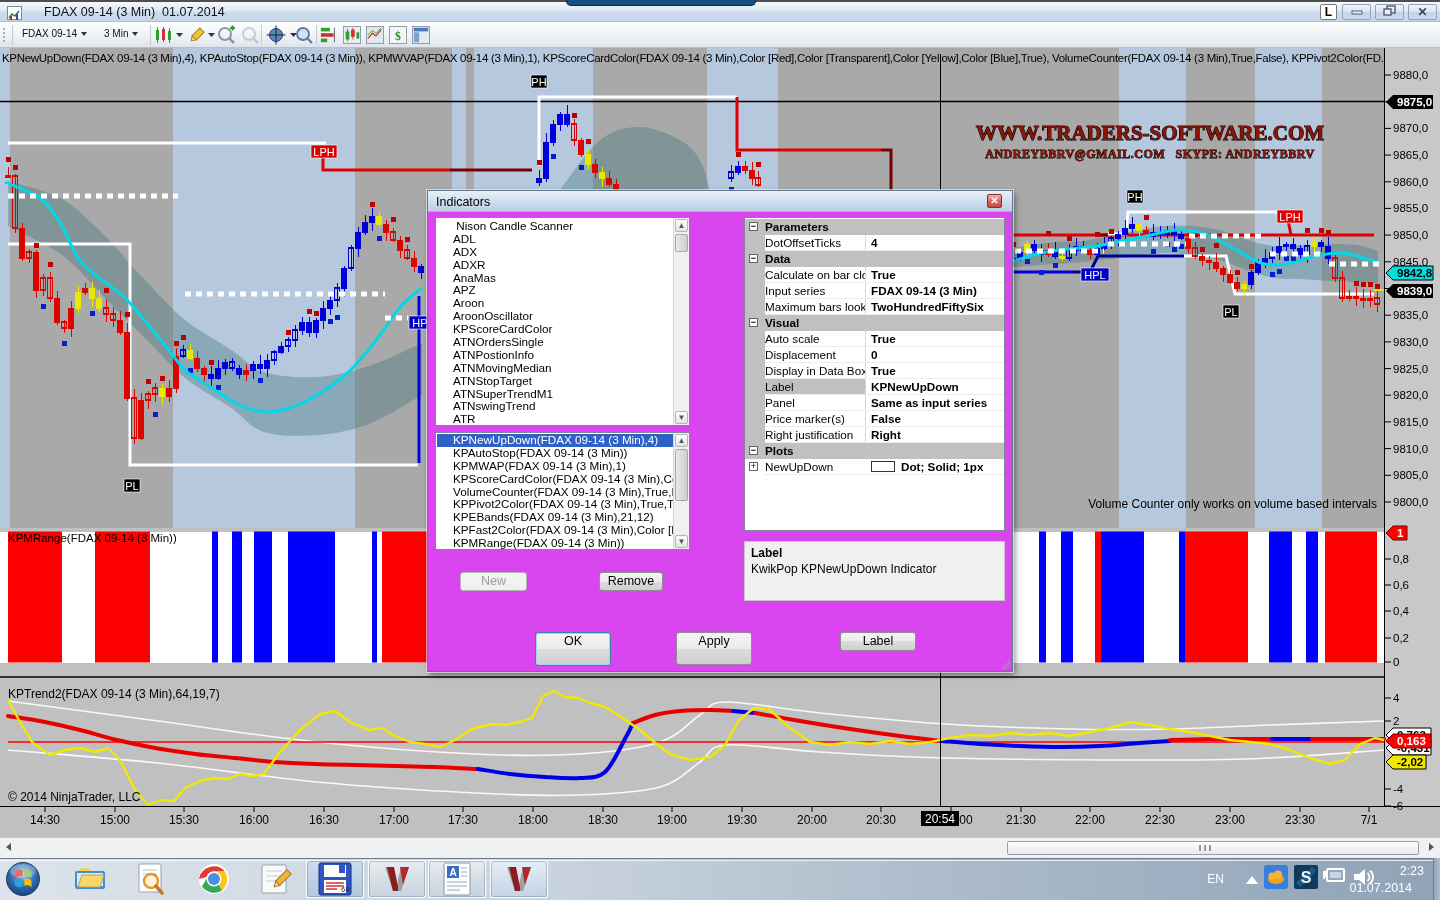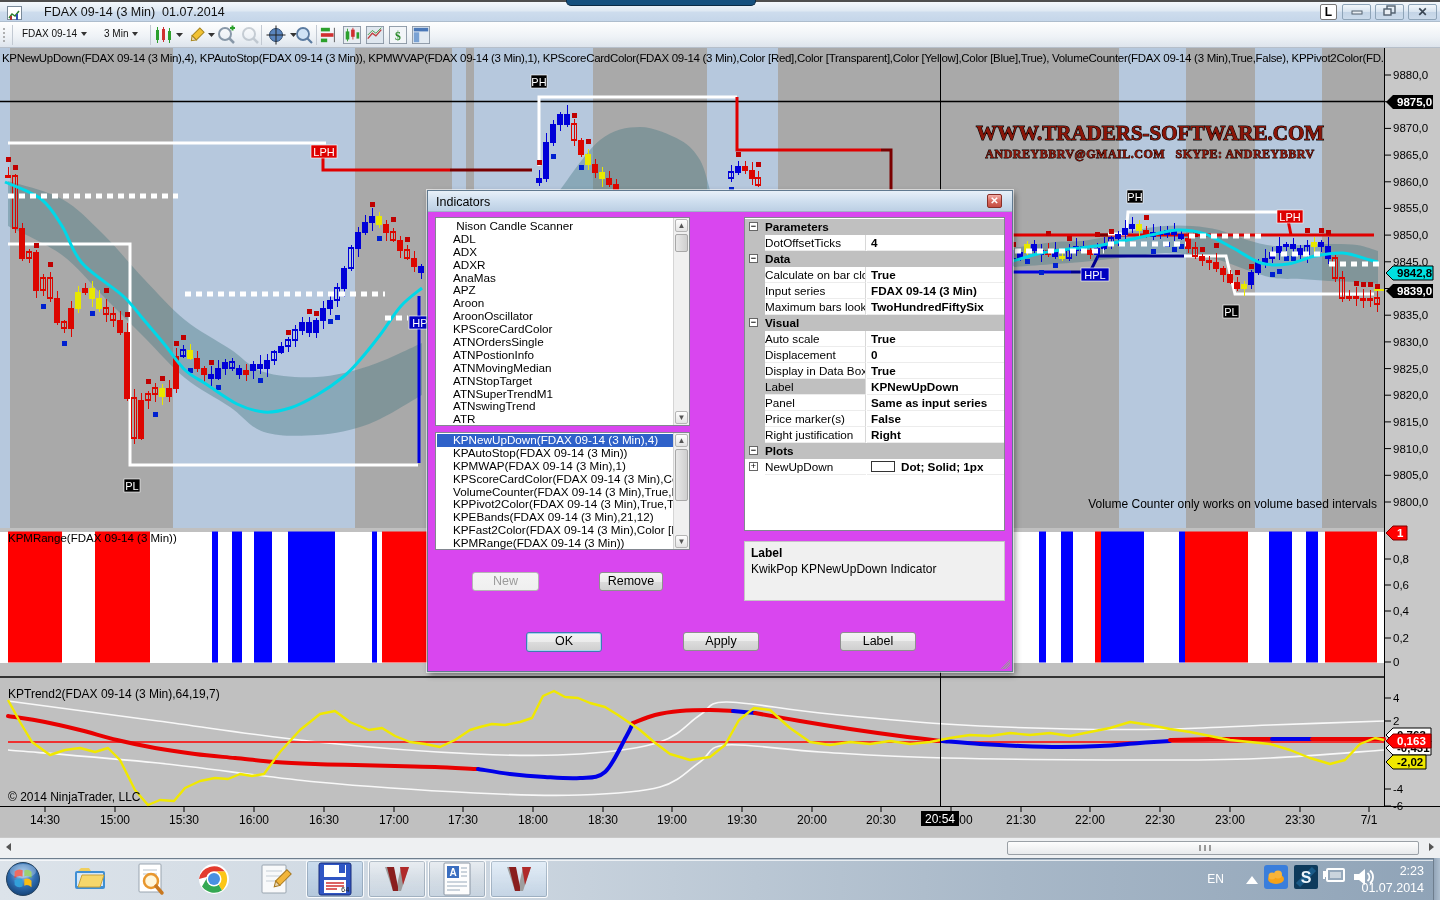--- a/index.html
+++ b/index.html
@@ -760,21 +760,21 @@
     <div class="li">KPEBands(FDAX 09-14 (3 Min),21,12)</div>
     <div class="li">KPFast2Color(FDAX 09-14 (3 Min),Color [LightSt</div>
     <div class="li">KPMRange(FDAX 09-14 (3 Min))</div>
    </div>
    <div class="vscroll" style="right:0;top:0;height:116px">
     <div class="varrow" style="top:1px">▲</div>
     <div class="vthumb" style="top:16px;height:52px"></div>
     <div class="varrow" style="bottom:1px">▼</div>
    </div>
   </div>
-  <div class="btn dis" style="left:44px;top:381px;width:67px;height:19px;line-height:17px">New</div>
+  <div class="btn dis" style="left:32px;top:381px;width:67px;height:19px;line-height:17px">New</div>
   <div class="btn" style="left:171px;top:381px;width:64px;height:19px;line-height:17px">Remove</div>
   <div id="pgrid">
    <div class="prow cat" style="top:1px">
           <div class="pm">−</div>
           <span class="cname">Parameters</span>
         </div>
    <div class="prow" style="top:17px">
           <div class="gut"></div>
           <div class="lab">DotOffsetTicks</div>
           <div class="val">4</div>
@@ -845,22 +845,22 @@
           <div class="gut" style="background:#fff"></div>
           <div class="pm">+</div>
           <div class="lab" style="border-right:none">NewUpDown</div>
           <div class="val"><span style="display:inline-block;width:24px;height:11px;background:#fff;border:1px solid #333;vertical-align:-1px;margin-right:6px"></span>Dot; Solid; 1px</div>
         </div>
   </div>
   <div style="position:absolute;left:316px;top:350px;width:261px;height:60px;border:1px solid #c5c5c5;background:#f0f0f0;font-size:12px;padding:4px 6px">
    <div style="font-weight:bold">Label</div>
    <div style="margin-top:2px">KwikPop KPNewUpDown Indicator</div>
   </div>
-  <div class="btn def" style="left:98px;top:441px;width:76px;height:20px;line-height:17px">OK</div>
-  <div class="btn" style="left:255px;top:441px;width:76px;height:19px;line-height:17px">Apply</div>
+  <div class="btn def" style="left:107px;top:441px;width:76px;height:34px;line-height:17px">OK</div>
+  <div class="btn" style="left:248px;top:441px;width:76px;height:33px;line-height:17px">Apply</div>
   <div class="btn" style="left:412px;top:441px;width:76px;height:19px;line-height:17px">Label</div>
   <div id="dgrip"></div>
  </div>
 
  <div id="taskbar" class="abs"></div>
  <svg class="abs" style="left:4px;top:860px" width="38" height="38" viewBox="0 0 38 38">
   <defs>
         <radialGradient id="orb" cx="50%" cy="35%" r="70%">
           <stop offset="0%" stop-color="#9ec8ee"></stop>
           <stop offset="55%" stop-color="#2e6cb0"></stop>
@@ -960,16 +960,16 @@
         <rect x="5" y="2" width="17" height="12" rx="1" fill="none" stroke="#fff" stroke-width="2"></rect>
         <rect x="8" y="5" width="11" height="6" fill="#fff" opacity="0.5"></rect>
         <path d="M2,6 v6 M2,9 h4" stroke="#fff" stroke-width="2"></path>
         <rect x="1" y="4" width="4" height="5" fill="#fff"></rect>
       </svg>
   <svg style="position:absolute;right:60px;top:9px" width="22" height="20">
         <polygon points="2,7 7,7 13,2 13,18 7,13 2,13" fill="#fff"></polygon>
         <path d="M15.5,6 a5,5 0 0 1 0,8 M18,3.5 a8.5,8.5 0 0 1 0,13" stroke="#fff" stroke-width="1.8" fill="none"></path>
       </svg>
   <div style="position:absolute;right:10px;top:6px;font-size:12.5px">2:23</div>
-  <div style="position:absolute;right:10px;top:23px;text-align:right;font-size:12.5px">01.07.2014</div>
+  <div style="position:absolute;right:22px;top:23px;text-align:right;font-size:12.5px">01.07.2014</div>
  </div>
  <div id="showdesk" class="abs"></div>
 </div>
 
 </body></html>

